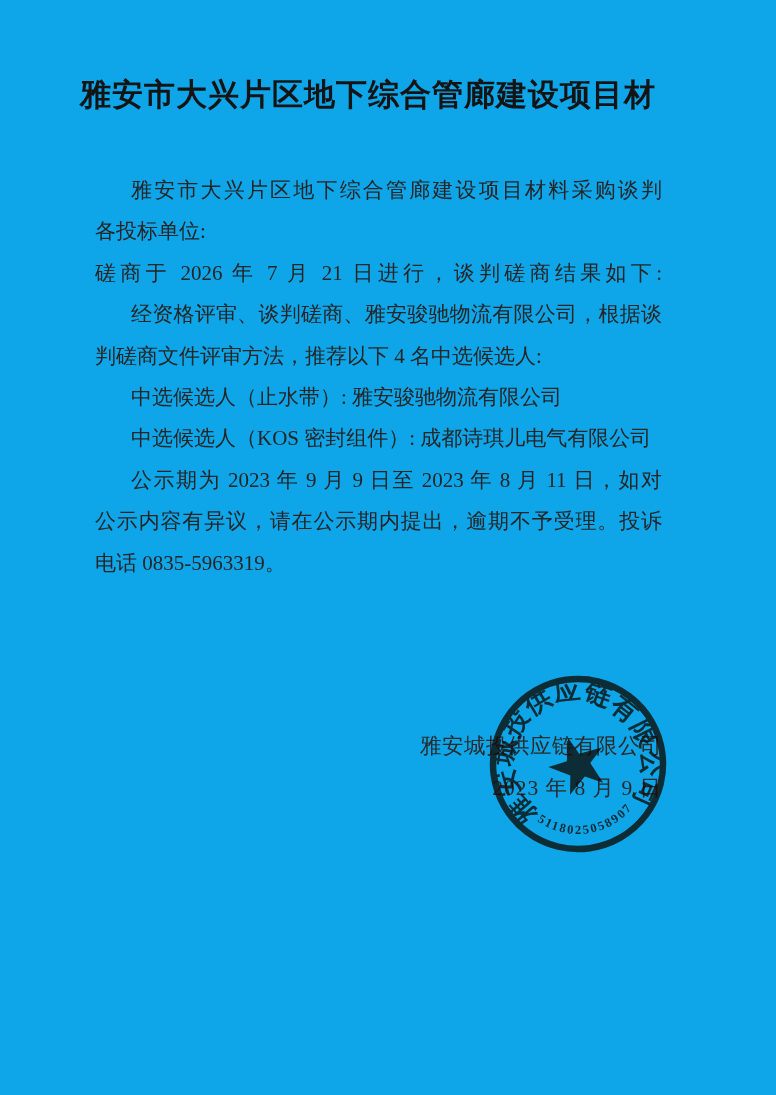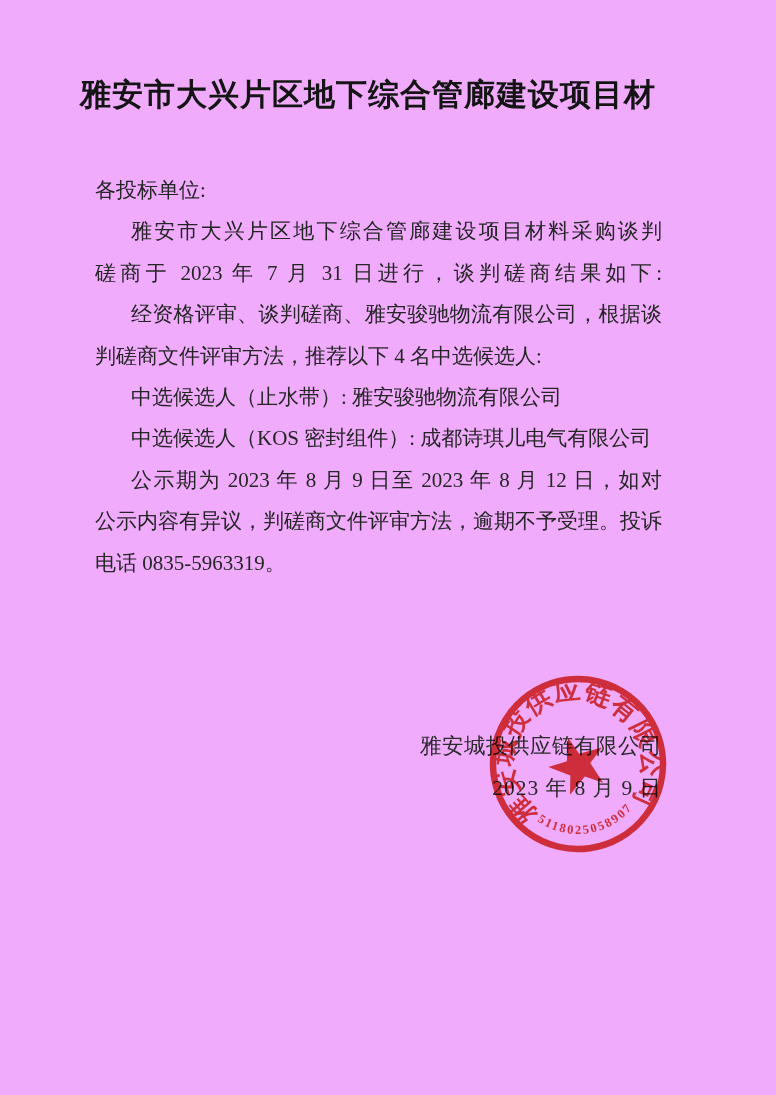--- a/index.html
+++ b/index.html
@@ -1,20 +1,20 @@
 <!DOCTYPE html>
 <html><head>
 <meta charset="utf-8">
 <style>
   html, body { margin: 0; padding: 0; background: #ffffff; }
   .page {
     position: relative;
     width: 776px;
     height: 1095px;
-    background: #f0abfc;
+    background: #0ea5e9;
     overflow: hidden;
     font-family: "Liberation Serif", "DejaVu Serif", serif;
     color: #252525;
   }
   
   .title {
     position: absolute;
     left: 0; top: 74px;
     width: 736px;
     text-align: center;
@@ -69,29 +69,29 @@
 </head>
 <body>
 
 <div class="page">
 
   <div class="title">
     <span class="t1">雅安市大兴片区地下综合管廊建设项目材</span>
   </div>
 
   <div class="body-block">
+    <div class="line indent stretch">雅安市大兴片区地下综合管廊建设项目材料采购谈判</div>
     <div class="line noj">各投标单位:</div>
-    <div class="line indent stretch">雅安市大兴片区地下综合管廊建设项目材料采购谈判</div>
-    <div class="line stretch">磋商于 2023 年 7 月 31 日进行，谈判磋商结果如下:</div>
+    <div class="line stretch">磋商于 2026 年 7 月 21 日进行，谈判磋商结果如下:</div>
     <div class="line indent stretch">经资格评审、谈判磋商、雅安骏驰物流有限公司，根据谈</div>
     <div class="line noj">判磋商文件评审方法，推荐以下 4 名中选候选人:</div>
     <div class="line indent noj">中选候选人（止水带）: 雅安骏驰物流有限公司</div>
     <div class="line indent noj">中选候选人（KOS 密封组件）: 成都诗琪儿电气有限公司</div>
-    <div class="line indent stretch">公示期为 2023 年 8 月 9 日至 2023 年 8 月 12 日，如对</div>
-    <div class="line stretch">公示内容有异议，判磋商文件评审方法，逾期不予受理。投诉</div>
+    <div class="line indent stretch">公示期为 2023 年 9 月 9 日至 2023 年 8 月 11 日，如对</div>
+    <div class="line stretch">公示内容有异议，请在公示期内提出，逾期不予受理。投诉</div>
     <div class="line noj">电话 0835-5963319。</div>
   </div>
 
   <div class="signature">
     <div class="sig-company">雅安城投供应链有限公司</div>
     <div class="sig-date">2023 年 8 月 9 日</div>
   </div>
 
   <svg class="stamp" viewBox="0 0 184 184" xmlns="http://www.w3.org/2000/svg">
     <defs>

